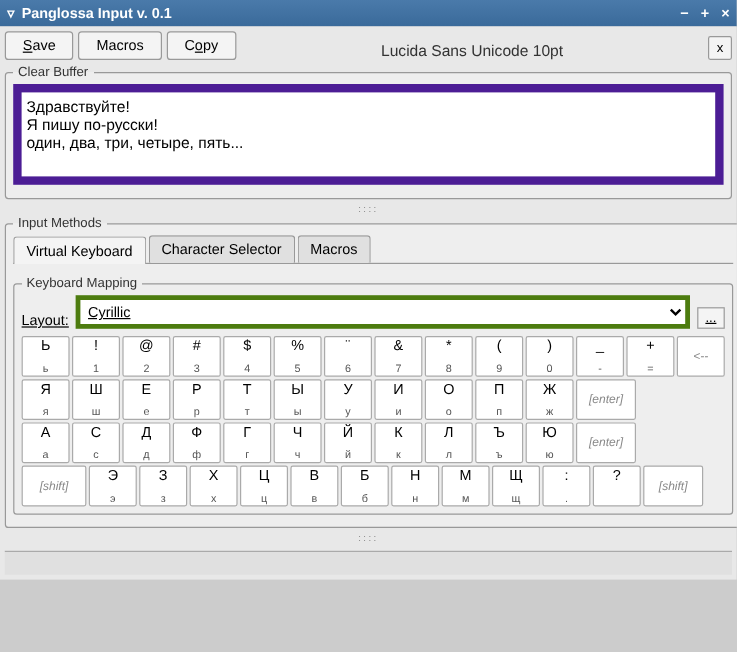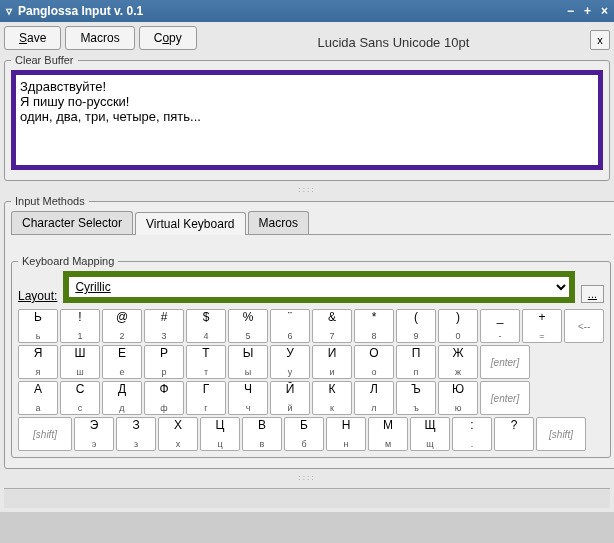--- a/index.html
+++ b/index.html
@@ -8,28 +8,28 @@
 .titlebar .left { display: flex; gap: 6px; align-items: center; }
 .titlebar .icons { display: flex; gap: 10px; font-size: 12px; }
 .titlebar .icons span { cursor: pointer; }
 .window { background: #e8e8e8; padding: 4px; }
 .toolbar { display: flex; align-items: flex-end; gap: 4px; margin-bottom: 4px; }
 .btn { background: #f4f4f4; border: 1px solid #999; border-radius: 3px; padding: 4px 14px; font-size: 12px; cursor: pointer; }
 .font-label { flex: 1; text-align: center; font-size: 13px; color: #333; }
 .xbtn { border: 1px solid #999; background: #f4f4f4; width: 20px; height: 20px; font-size: 11px; text-align: center; line-height: 18px; cursor: pointer; border-radius: 2px; }
 fieldset { border: 1px solid #999; border-radius: 3px; padding: 4px 6px 6px 6px; margin-bottom: 4px; background: #eee; }
 legend { font-size: 11px; padding: 0 4px; color: #333; }
-.textbuf { width: 100%; height: 100px; border: 5px solid #4c1d95; background: #fff; padding: 4px; font-size: 13px; font-family: "Lucida Sans Unicode", sans-serif; resize: none; }
+.textbuf { width: 100%; height: 84px; border: 7px solid #4c1d95; background: #fff; padding: 4px; font-size: 13px; font-family: "Lucida Sans Unicode", sans-serif; resize: none; }
 .gripper { text-align: center; color: #888; font-size: 8px; letter-spacing: 2px; margin: 1px 0; }
 .tabs { display: flex; border-bottom: 1px solid #999; }
 .tab { border: 1px solid #999; border-bottom: none; padding: 4px 10px; font-size: 12px; background: #e0e0e0; margin-right: 2px; border-radius: 3px 3px 0 0; cursor: pointer; }
 .tab.active { background: #f4f4f4; position: relative; top: 1px; }
 .layoutrow { display: flex; align-items: flex-end; gap: 6px; margin-bottom: 6px; text-decoration: underline; }
 .layoutrow label { font-size: 12px; }
-.layoutrow select { flex: 1; font-size: 12px; padding: 2px; border: 6px solid #4d7c0f; background: #fff; }
+.layoutrow select { flex: 1; font-size: 12px; padding: 2px; border: 4px solid #4d7c0f; background: #fff; }
 .dotbtn { border: 1px solid #999; background: #f4f4f4; padding: 2px 6px; font-size: 11px; cursor: pointer; }
 .kbd { display: flex; flex-direction: column; gap: 2px; }
 .krow { display: flex; gap: 2px; }
 .key { border: 1px solid #aaa; background: #fff; border-radius: 2px; display: flex; flex-direction: column; align-items: center; justify-content: space-between; font-size: 11px; height: 34px; padding: 1px 0; cursor: pointer; overflow: hidden; }
 .key .upper { font-size: 12px; line-height: 1; }
 .key .lower { font-size: 9px; color: #555; line-height: 1; }
 .key.special { font-style: italic; color: #888; font-size: 10px; justify-content: center; }
 .statusbar { height: 20px; background: #e0e0e0; border-top: 1px solid #aaa; margin-top: 6px; }
 .u { text-decoration: underline; }
 </style>
@@ -62,26 +62,26 @@
     <textarea class="textbuf" style="">Здравствуйте!
 Я пишу по-русски!
 один, два, три, четыре, пять...</textarea>
   </fieldset>
 
   <div class="gripper">::::</div>
 
   <fieldset>
     <legend>Input Methods</legend>
     <div class="tabs">
+      <div class="tab active">Virtual Keyboard</div>
       <div class="tab">Character Selector</div>
-      <div class="tab active">Virtual Keyboard</div>
       <div class="tab">Macros</div>
     </div>
 
-    <fieldset style="margin-top:20px">
+    <fieldset style="margin-top:10px">
       <legend>Keyboard Mapping</legend>
       <div class="layoutrow">
         <label>Layout:</label>
         <select>
           <option>Cyrillic</option>
         </select>
         <button class="dotbtn">...</button>
       </div>
       <div class="kbd" id="kbd">
           <div class="krow">

